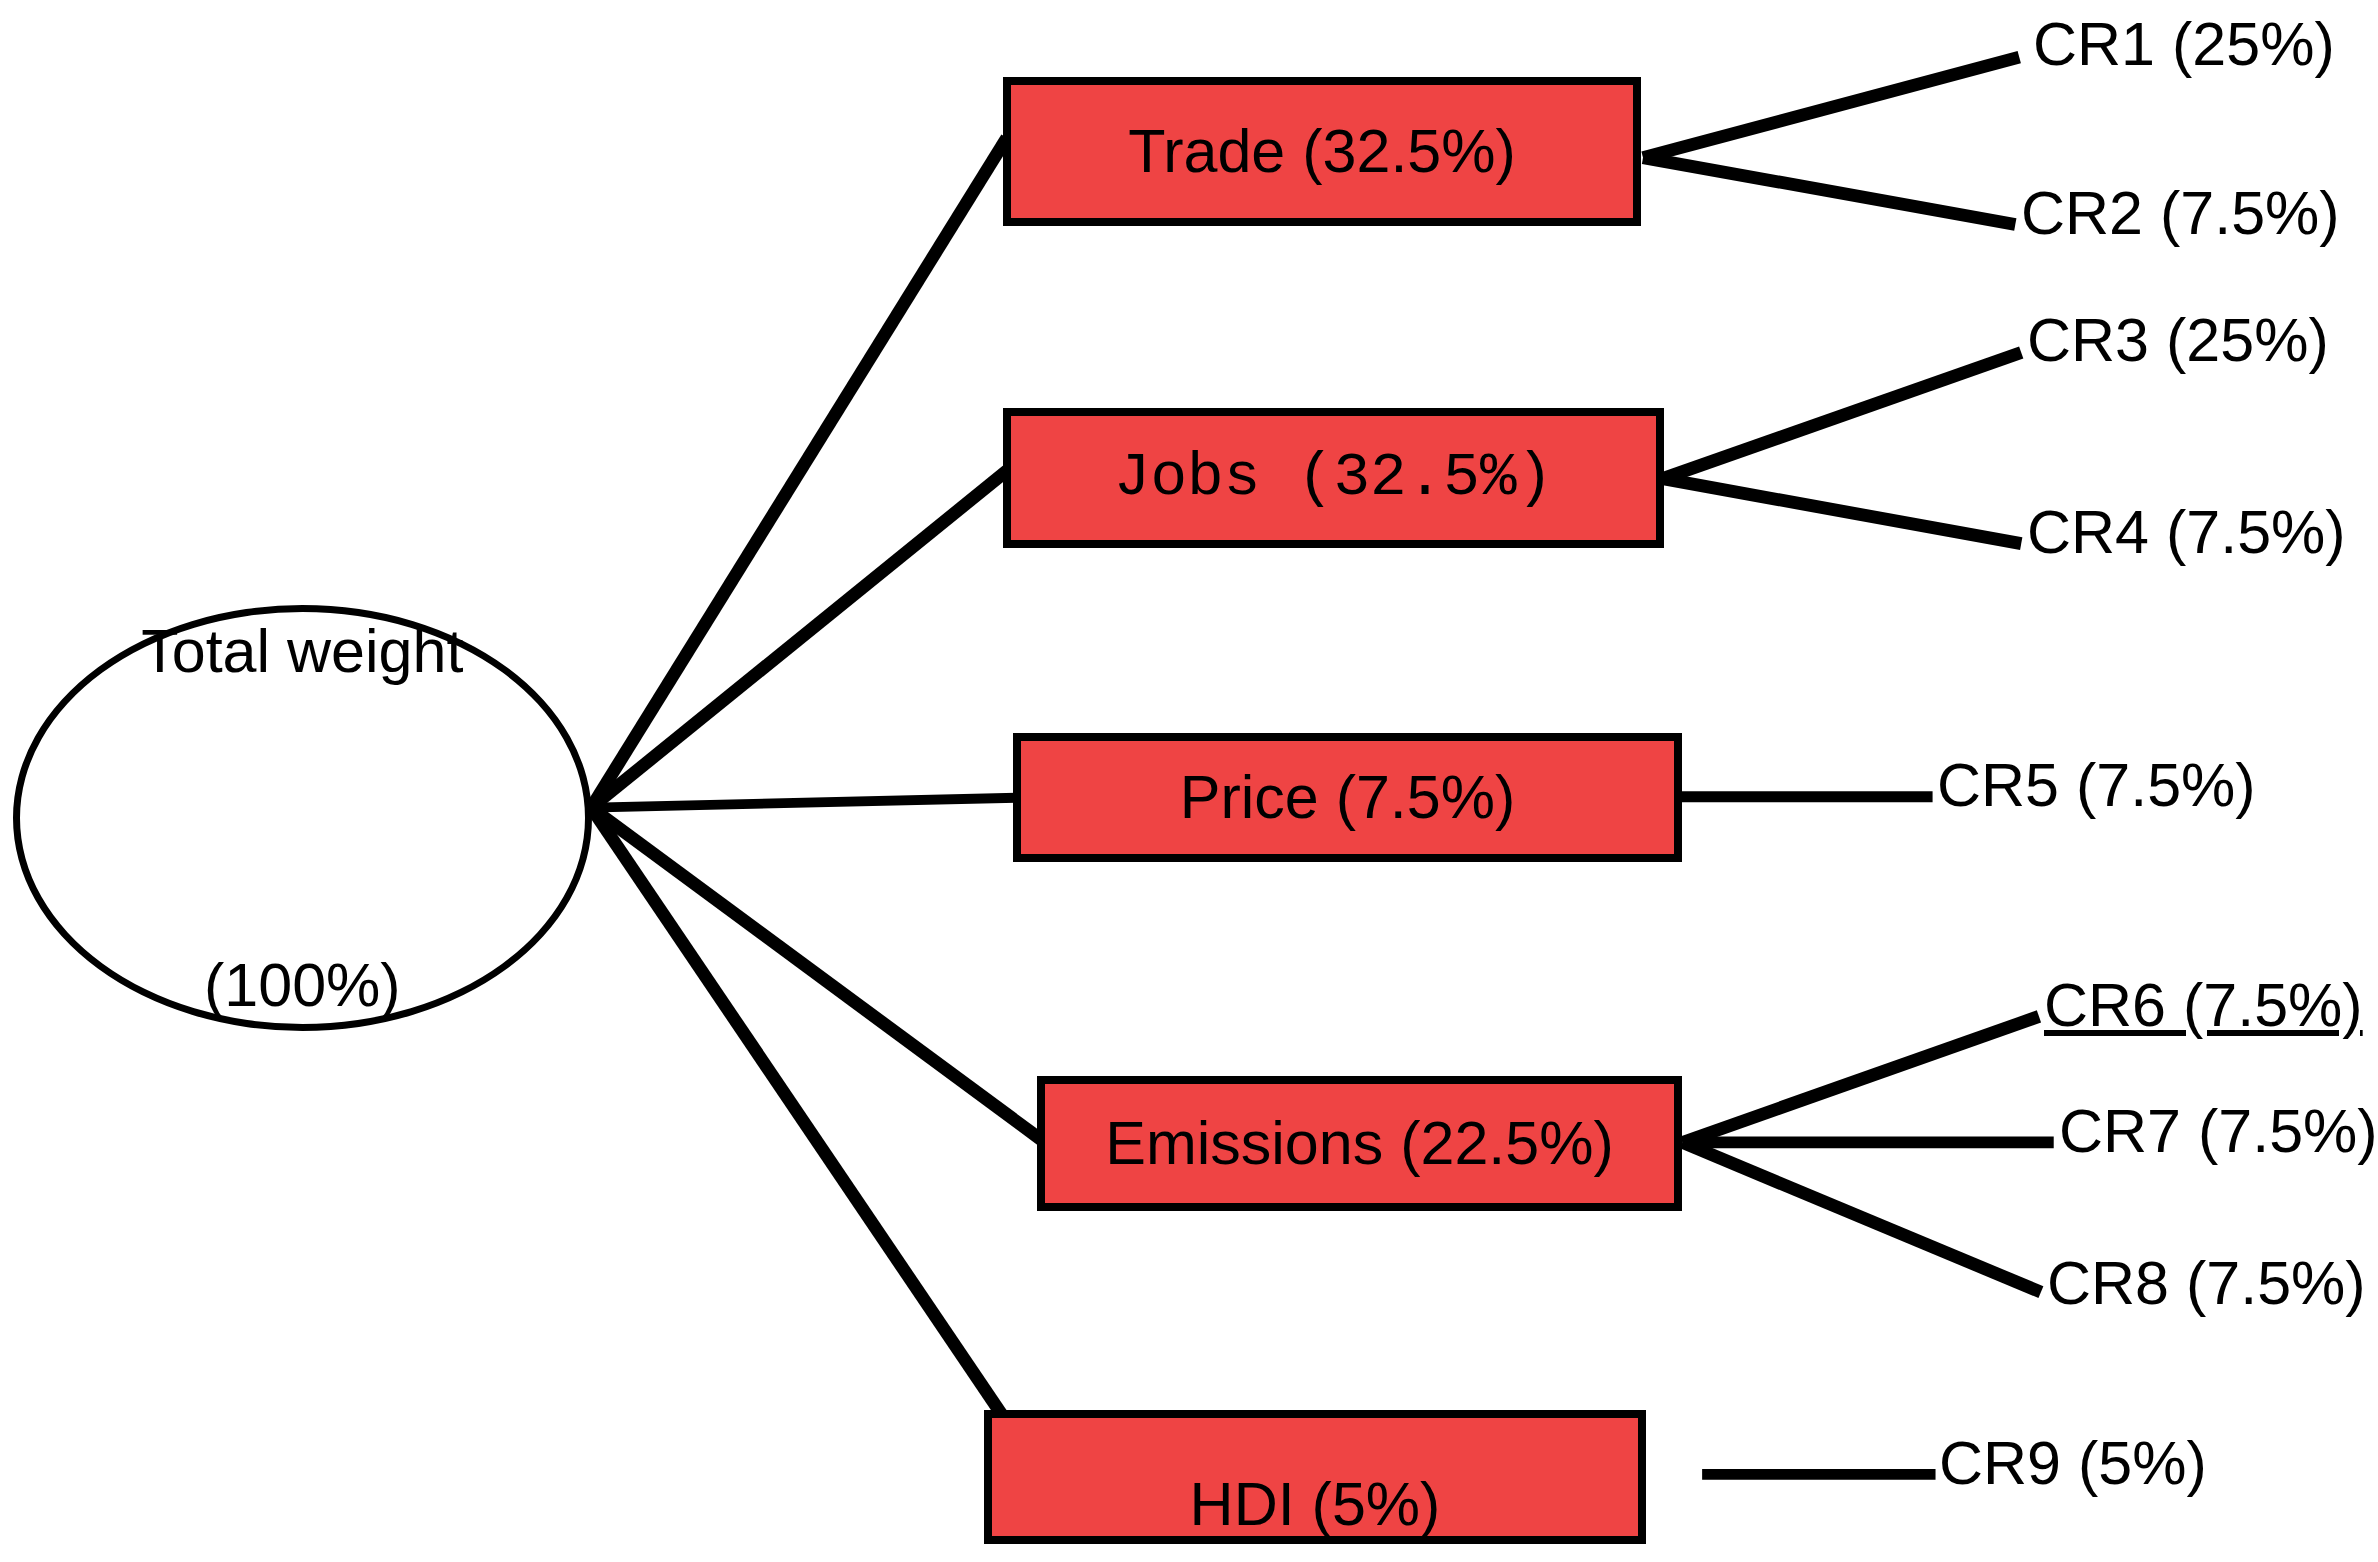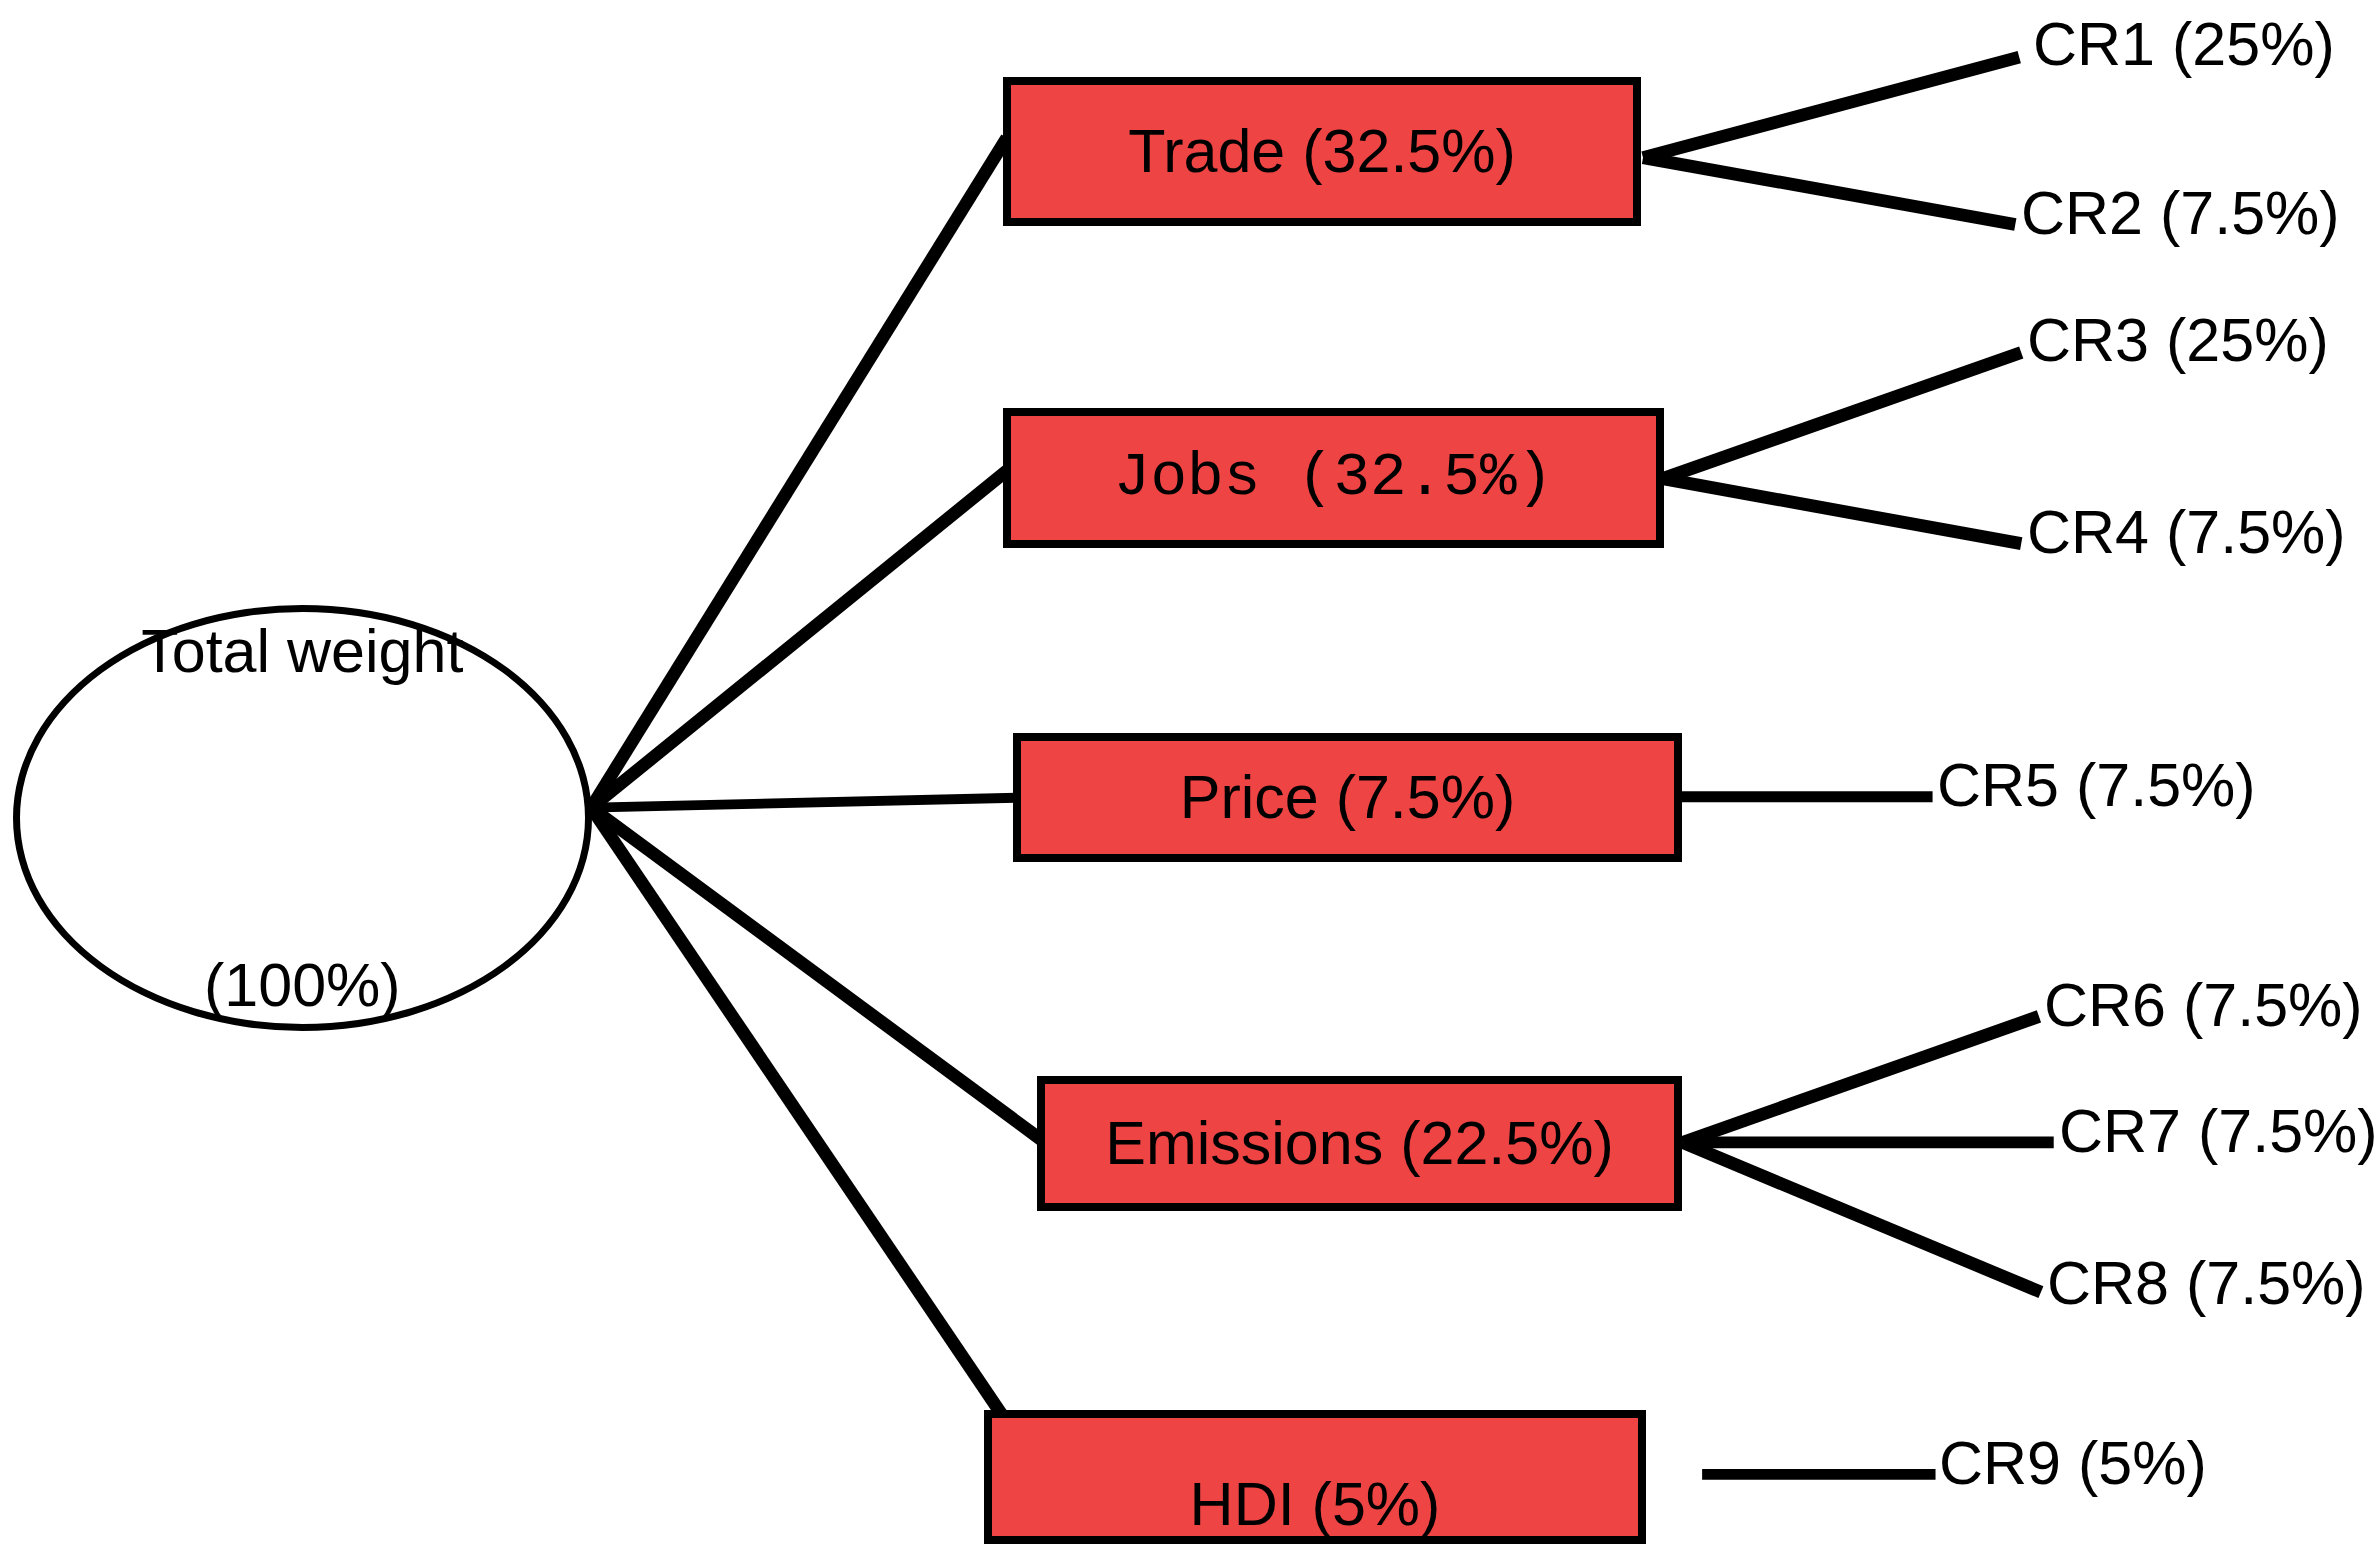--- a/index.html
+++ b/index.html
@@ -126,21 +126,21 @@
   <div class="leaf-label" style="left:2025px; top:13.8px;margin-left:8px;">CR1 (25%)</div>
 
   <div class="leaf-label" style="left:2021px; top:183px;">CR2 (7.5%)</div>
 
   <div class="leaf-label" style="left:2027px; top:310px;">CR3 (25%)</div>
 
   <div class="leaf-label" style="left:2027px; top:502px;text-align:center;">CR4 (7.5%)</div>
 
   <div class="leaf-label" style="left:1937px; top:755px;">CR5 (7.5%)</div>
 
-  <div class="leaf-label" style="left:2044px; top:975px;">CR6 (7.5%)</div>
+  <div class="leaf-label" style="left:2044px; top:975px;text-decoration:underline;">CR6 (7.5%)</div>
 
   <div class="leaf-label" style="left:2059px; top:1101px;">CR7 (7.5%)</div>
 
   <div class="leaf-label" style="left:2047px; top:1253px;">CR8 (7.5%)</div>
 
   <div class="leaf-label" style="left:1939px; top:1433px;">CR9 (5%)</div>
 
 </div>
 
 

